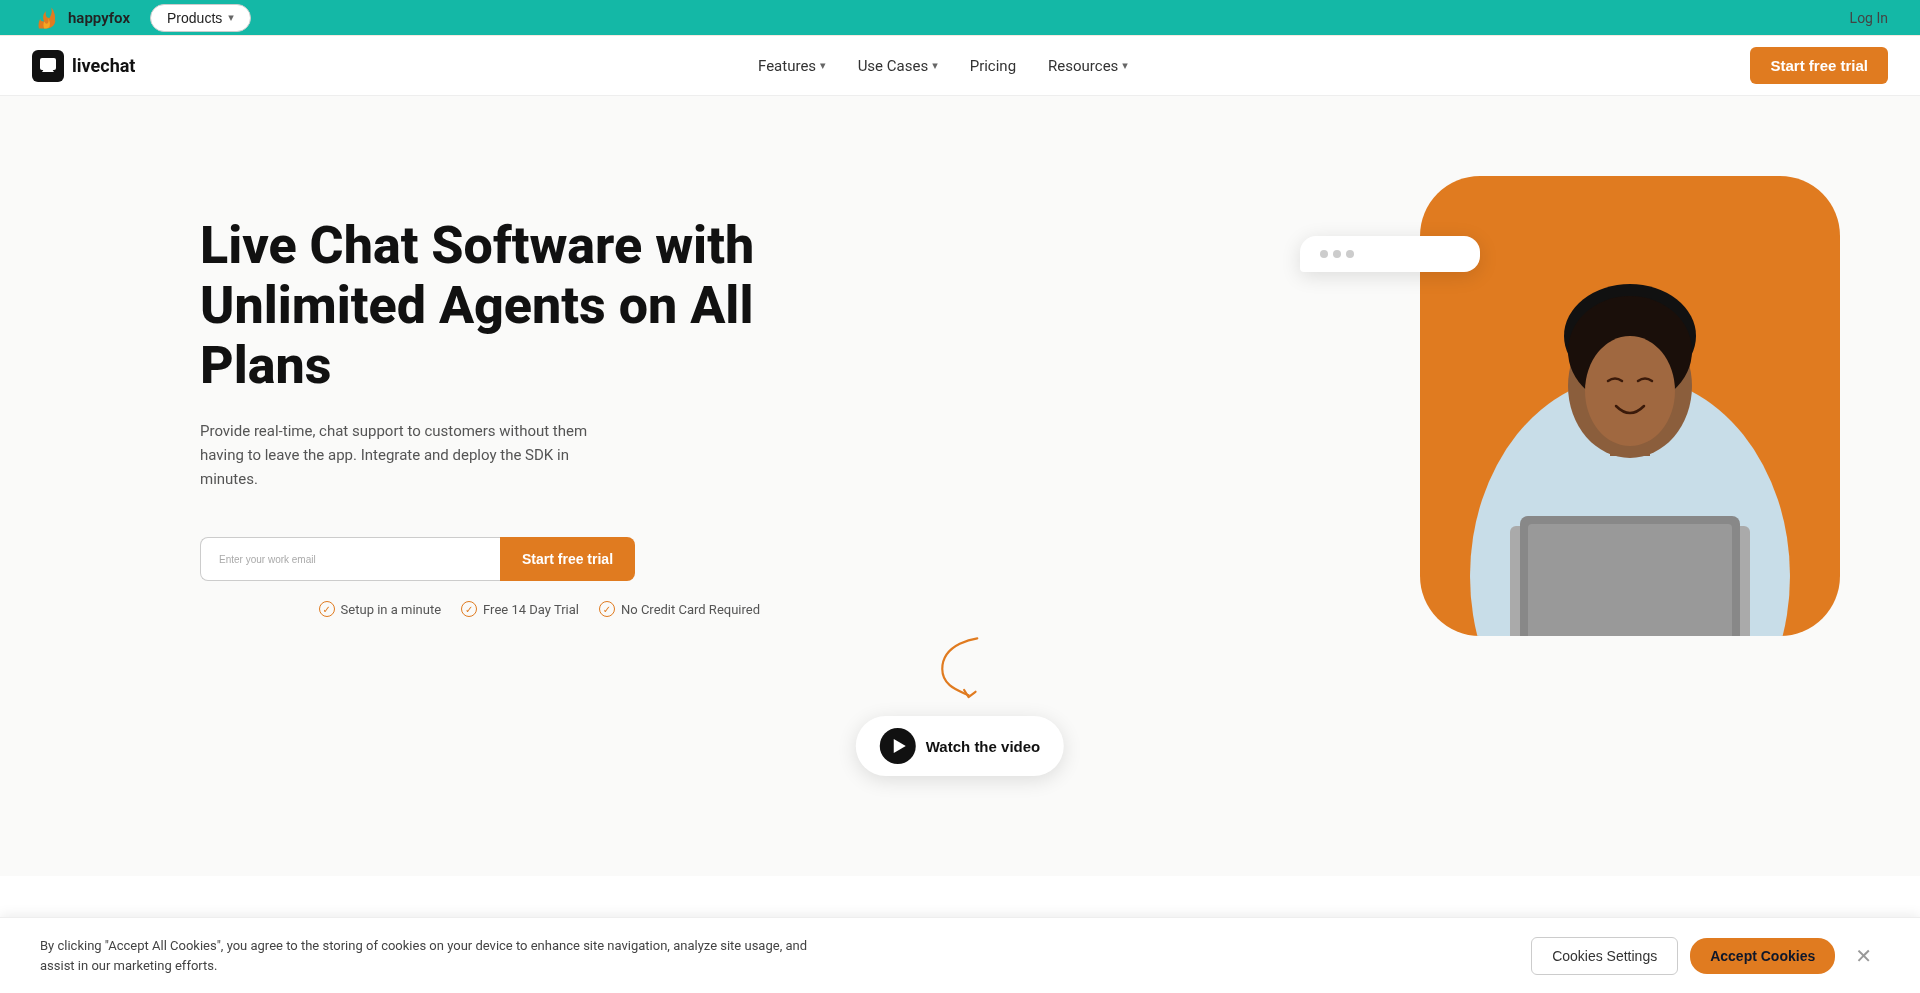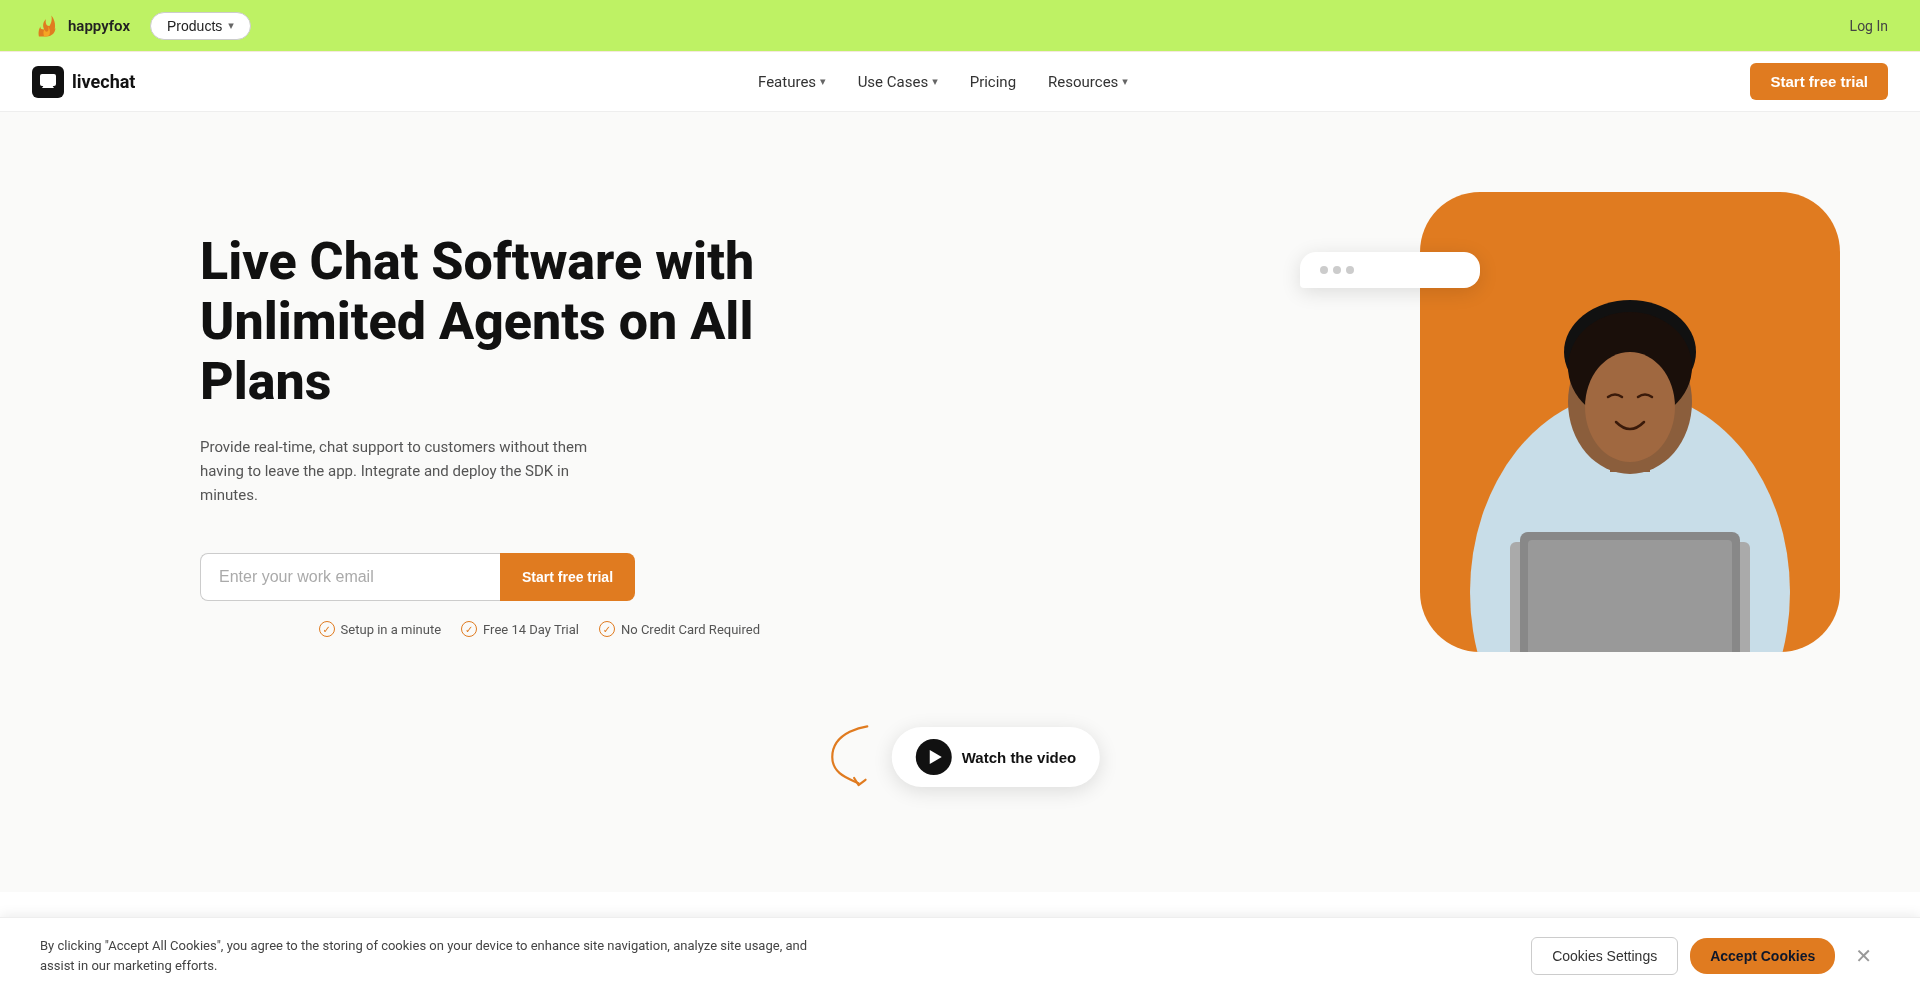--- a/index.html
+++ b/index.html
@@ -1,21 +1,21 @@
 <!DOCTYPE html>
 <html><head>
   <meta charset="utf-8">
   <style>
     *, *::before, *::after { box-sizing: border-box; margin: 0; padding: 0; }
     body { font-family: -apple-system, BlinkMacSystemFont, 'Segoe UI', Roboto, sans-serif; background: #fff; overflow-x: hidden; }
 
     
     .top-bar {
-      background: #bef264;
-      height: 52px;
+      background: #14b8a6;
+      height: 36px;
       display: flex;
       align-items: center;
       padding: 16px 32px;
       justify-content: space-between;
       border-bottom: 1px solid #f5e8df;
     }
     .top-bar-left { display: flex; align-items: center; gap: 20px; }
     .happyfox-logo { display: flex; align-items: center; gap: 8px; }
     .hf-icon { width: 28px; height: 28px; }
     .happyfox-wordmark { font-size: 15px; font-weight: 600; color: #222; }
@@ -97,21 +97,21 @@
       line-height: 1.6;
       margin-bottom: 46px;
       max-width: 420px;
     }
     .email-form { display: flex; gap: 0; margin-bottom: 20px; }
     .email-input {
       border: 1.5px solid #ccc;
       border-right: none;
       border-radius: 8px 0 0 8px;
       padding: 14px 18px;
-      font-size: 16px;
+      font-size: 10px;
       width: 300px;
       outline: none;
       color: #c2410c;
       background: #fff;
     }
     .email-input::placeholder { color: #aaa; }
     .trial-btn {
       background: #e07b20;
       color: #fff;
       border: none;
@@ -164,21 +164,21 @@
     .chat-dots { display: flex; gap: 5px; align-items: center; }
     .dot { width: 8px; height: 8px; border-radius: 50%; background: #ccc; }
 
     
     .arrow-container {
       position: absolute;
       bottom: 100px;
       left: 50%;
       transform: translateX(-50%);
       display: flex;
-      flex-direction: row;
+      flex-direction: column;
       align-items: center;
       gap: 12px;
     }
     .curved-arrow {
       width: 60px;
       height: 70px;
     }
     .watch-video-btn {
       display: flex;
       align-items: center;

